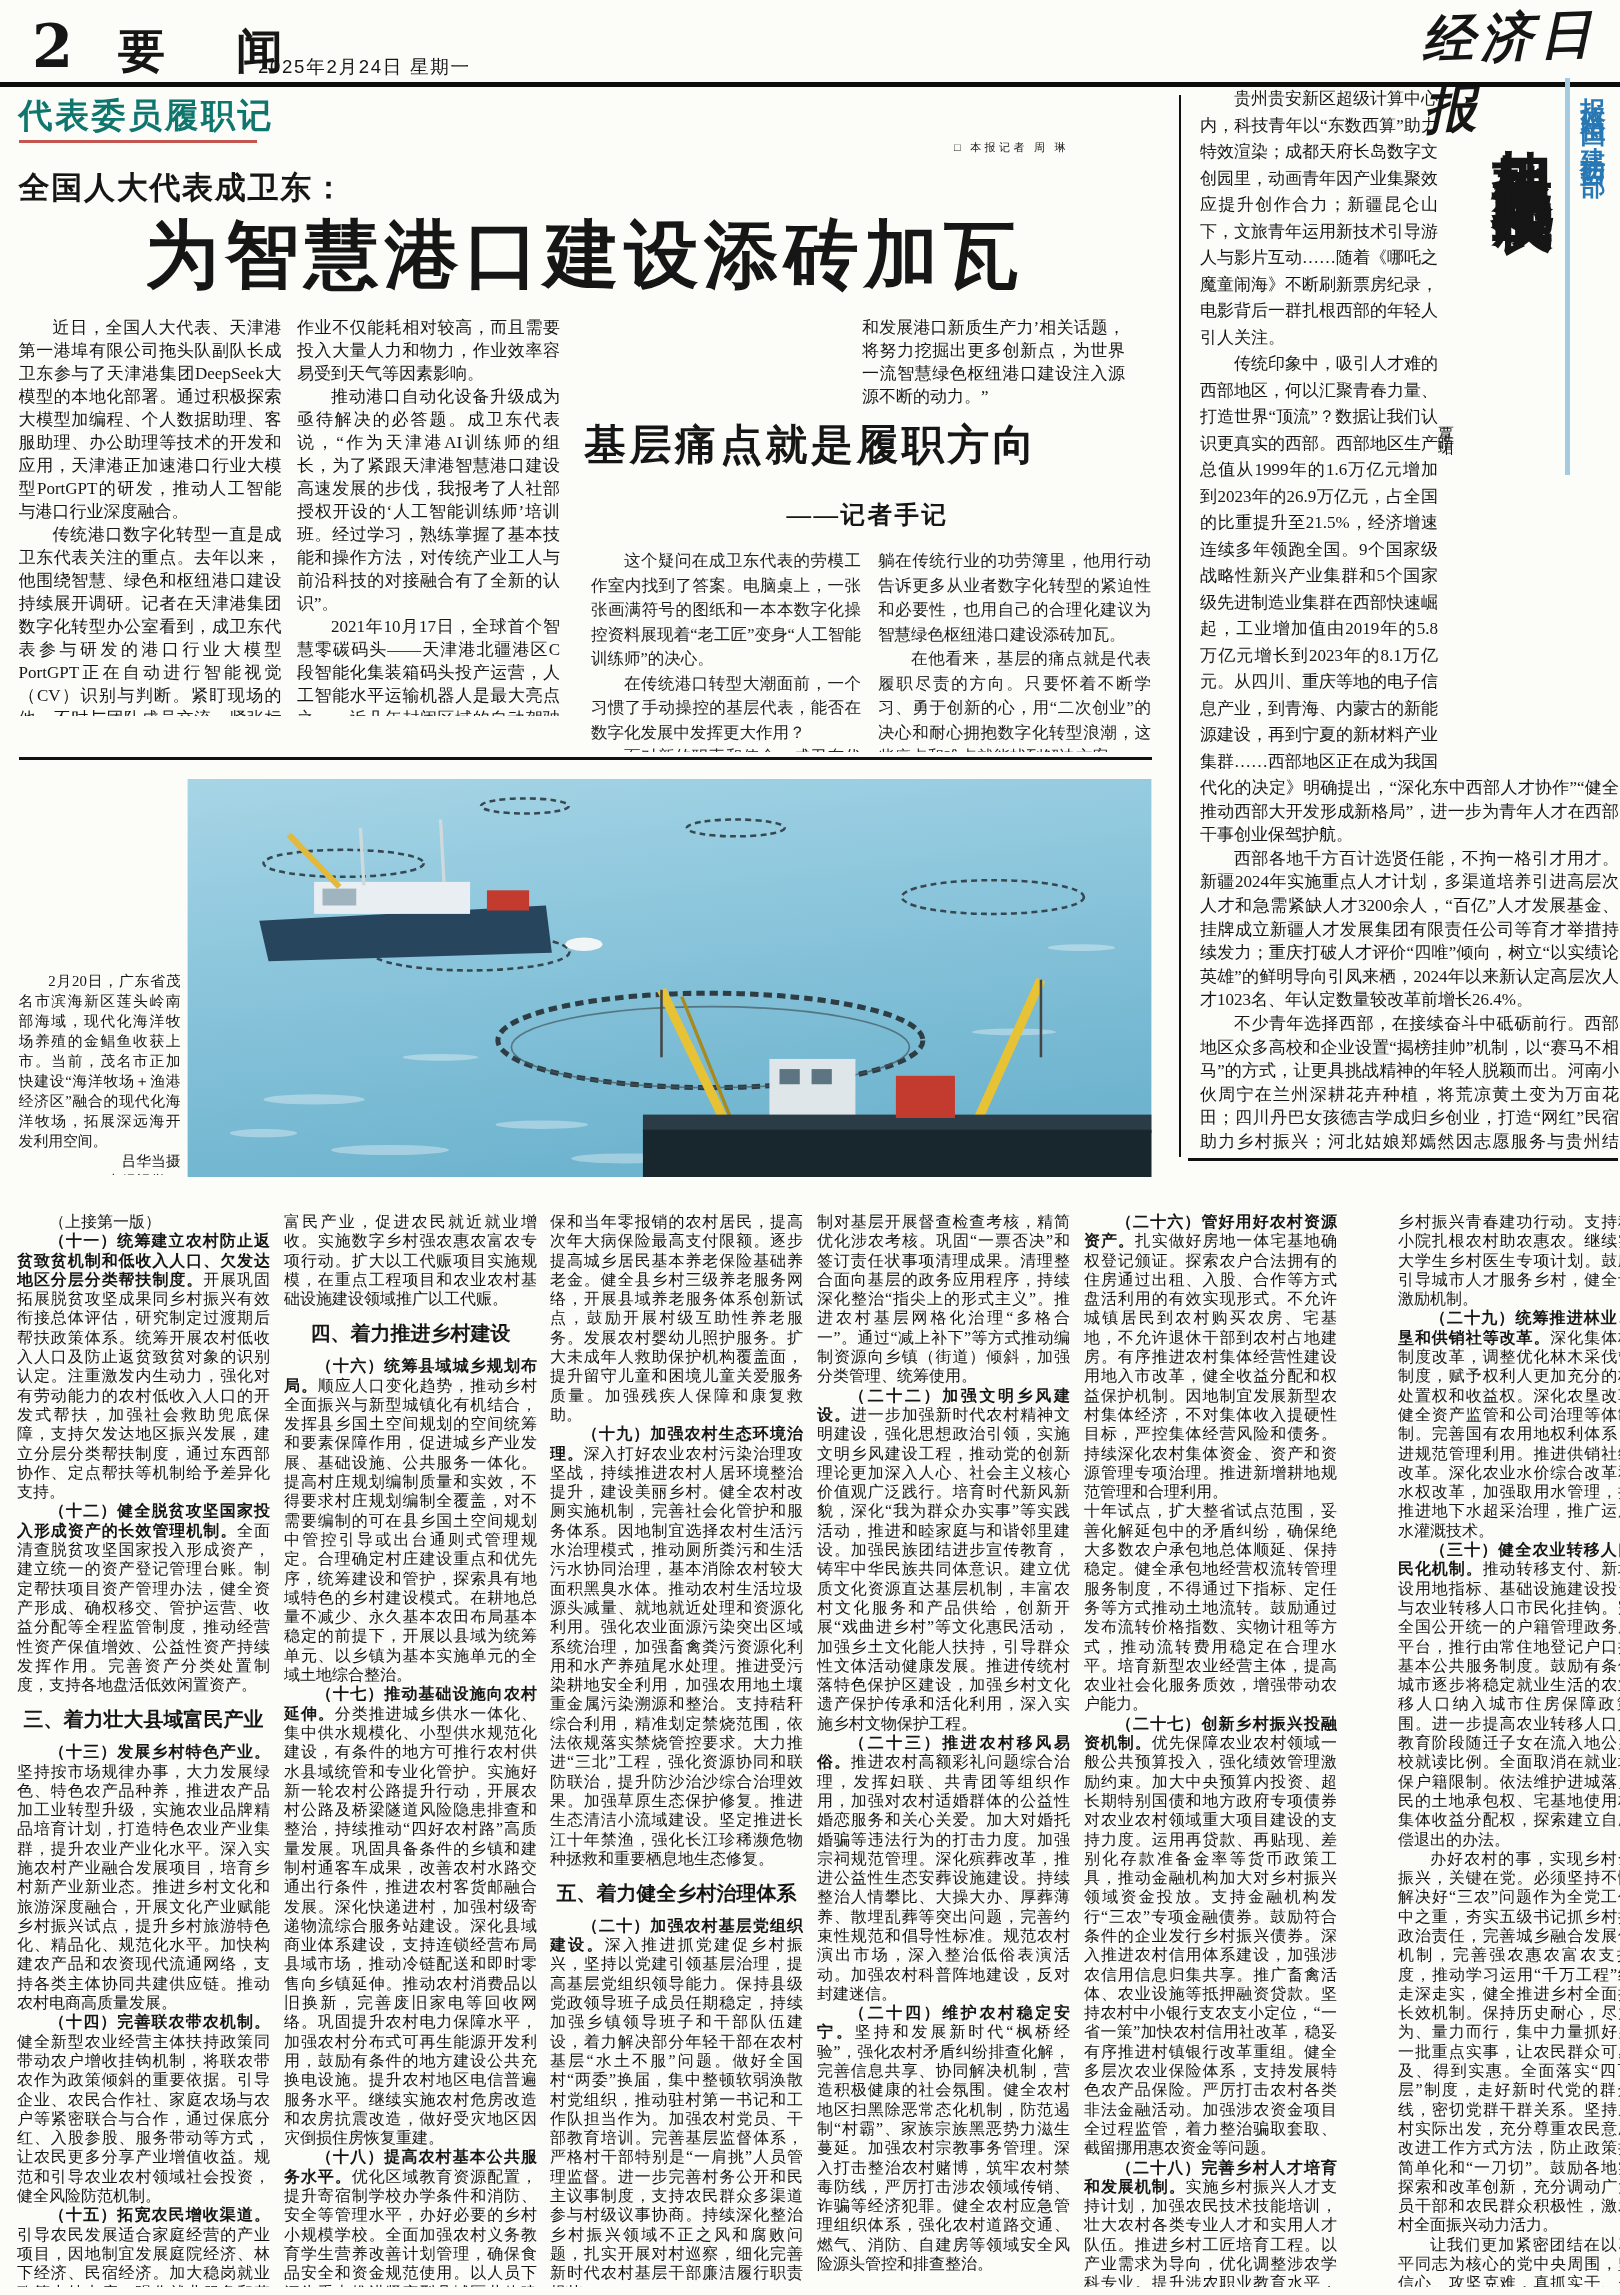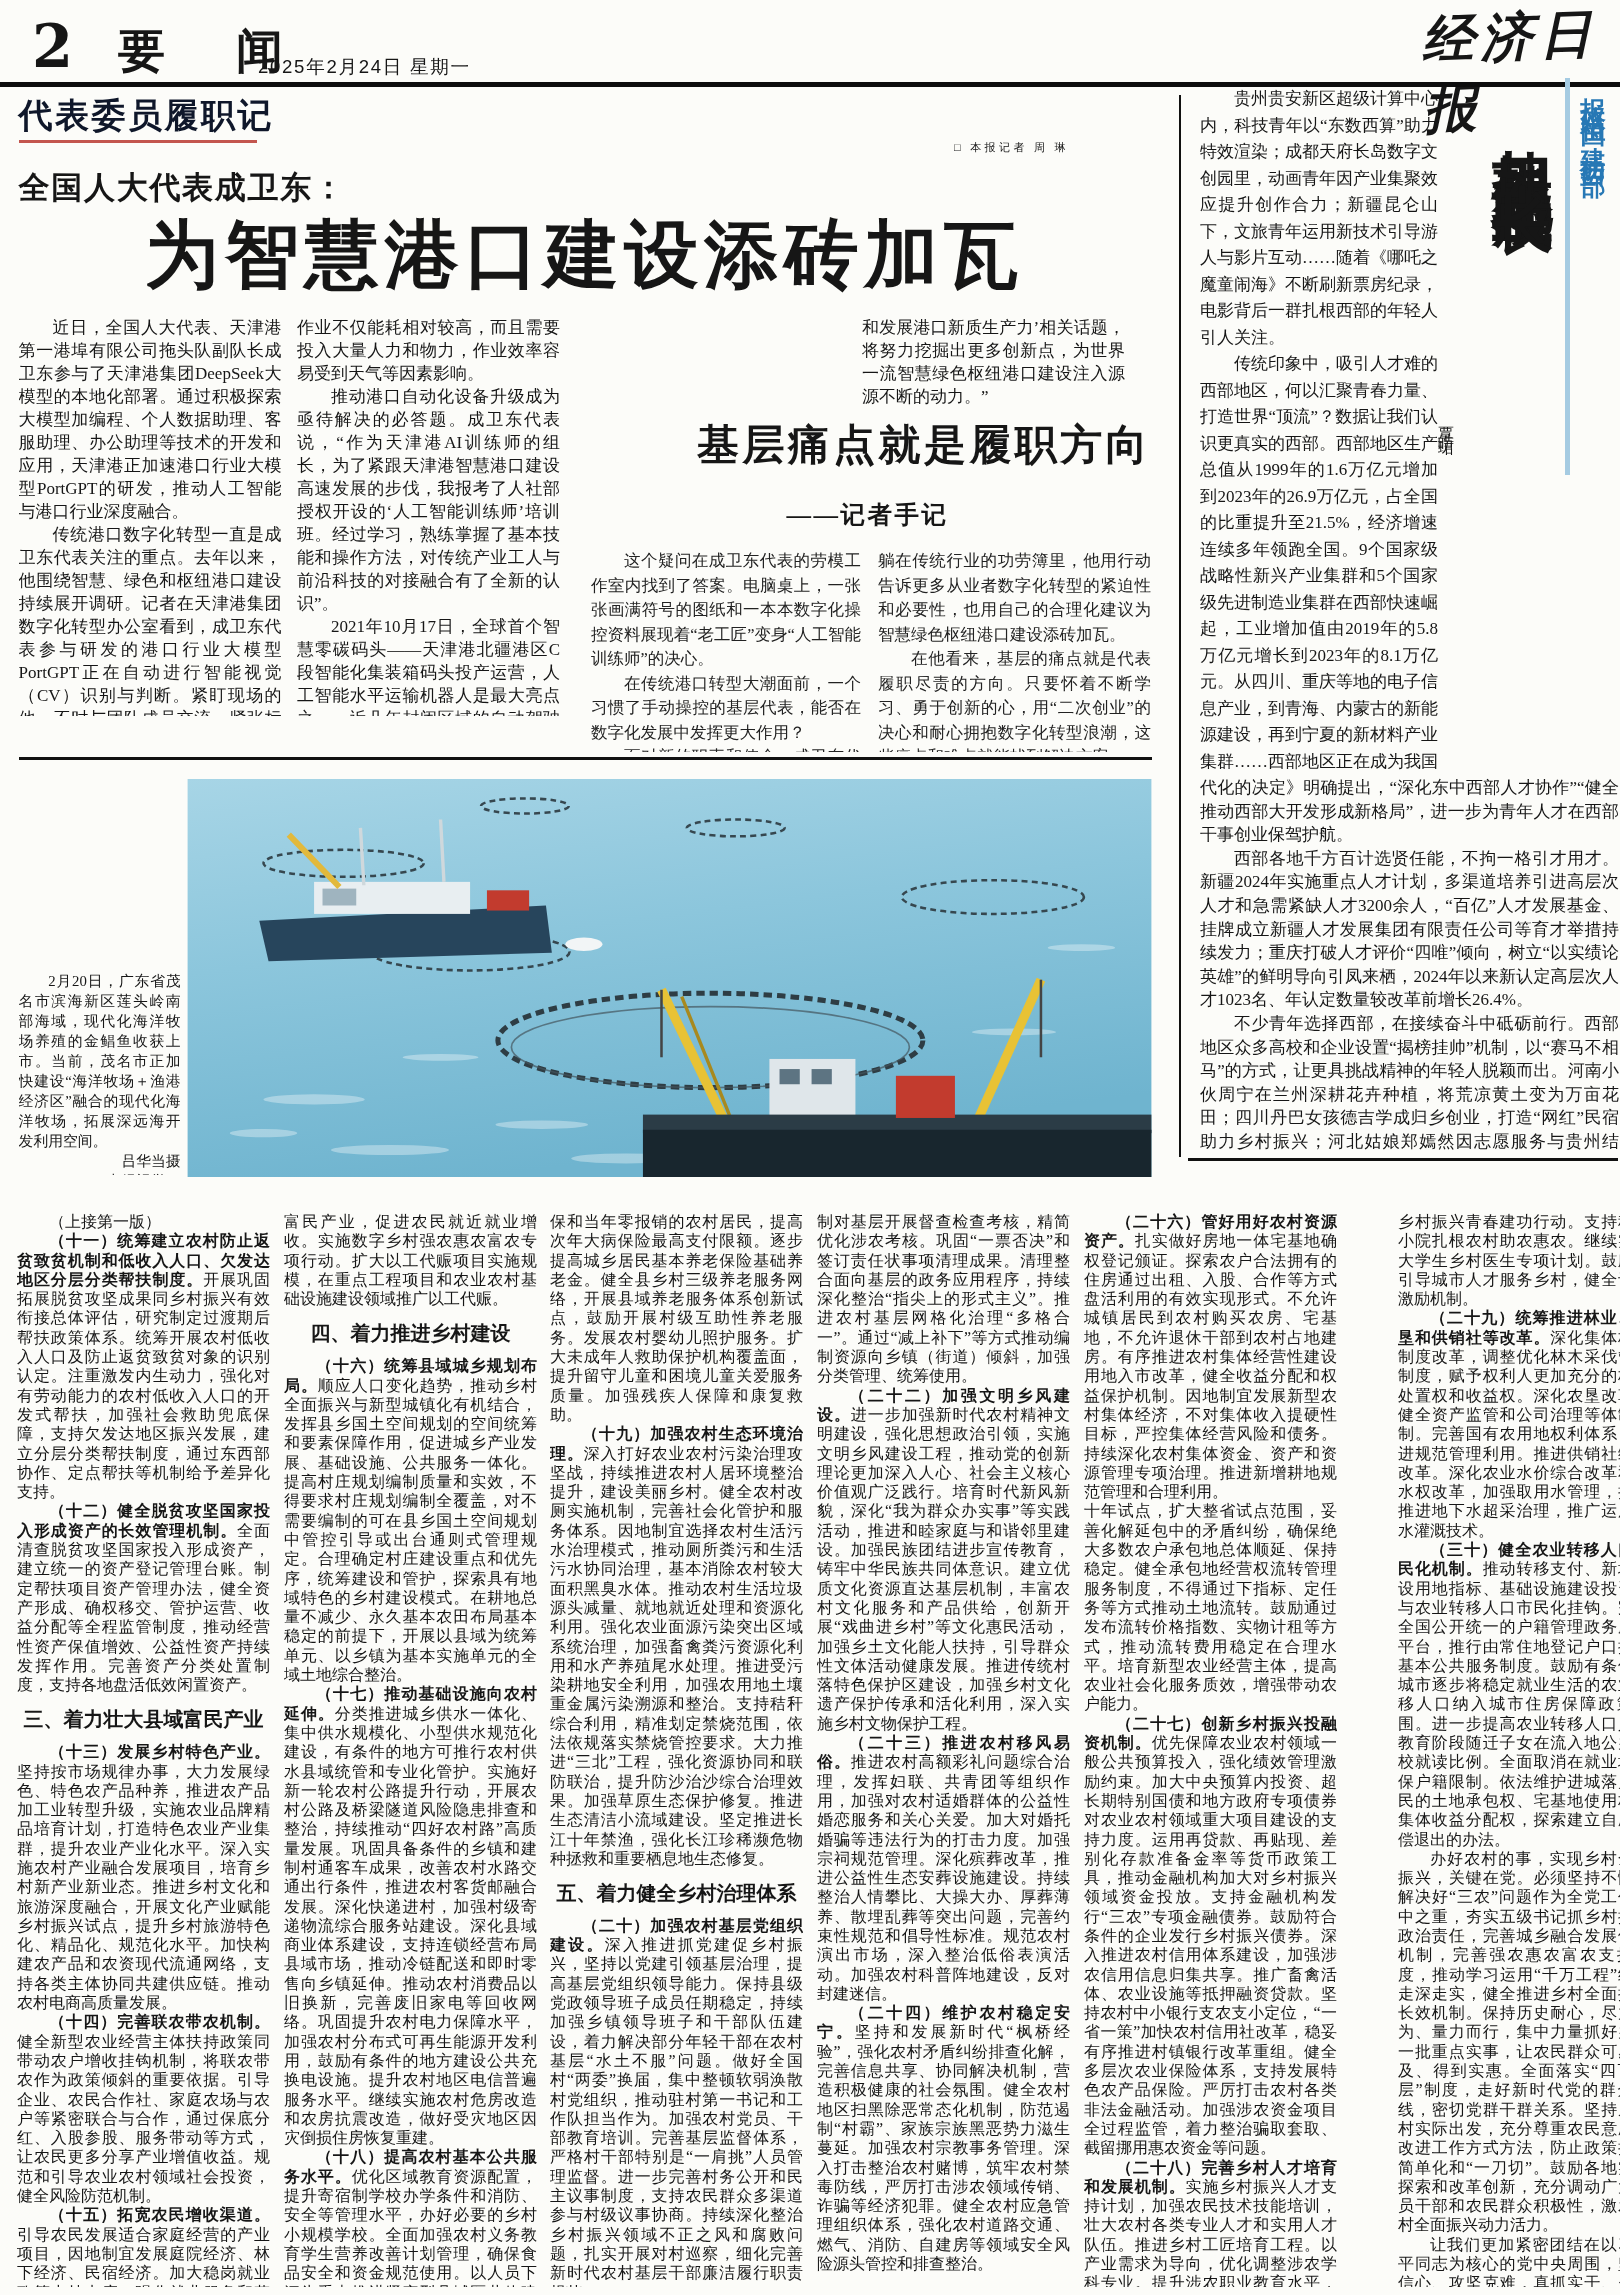--- a/index.html
+++ b/index.html
@@ -7,36 +7,36 @@
         font-family:"Liberation Serif","DejaVu Serif",serif;color:#161616;}
   .abs{position:absolute;}
   
   .pageno{left:32px;top:11.8px;font-family:"DejaVu Serif",serif;font-size:59px;font-weight:bold;}
   .secname{left:118px;top:20px;font-family:"Liberation Sans",sans-serif;font-size:47px;font-weight:900;letter-spacing:29px;}
   .dateline{left:258px;top:54px;font-size:18.6px;letter-spacing:1.7px;font-family:"Liberation Sans",sans-serif;}
   .masthead{left:1423px;top:1.7px;font-size:52px;font-weight:bold;font-style:italic;
             font-family:"DejaVu Serif",serif;transform:rotate(-2deg);letter-spacing:6.8px;}
   .toprule{left:0;top:82px;width:1620px;height:5px;background:#0d0d0d;}
   
-  .redtag{left:18.6px;top:93px;font-family:Liberation Serif, serif;font-size:34px;font-weight:bold;color:#0f172a;letter-spacing:2.5px;}
+  .redtag{left:18.6px;top:93px;font-family:Liberation Serif, serif;font-size:34px;font-weight:bold;color:#0f766e;letter-spacing:2.5px;}
   .redtag-line{left:18.6px;top:140px;width:238px;height:2.5px;background:#c3564f;}
   .kicker{left:18.6px;top:167px;font-size:31px;font-weight:bold;letter-spacing:1.7px;}
   .byline{left:954px;top:140px;font-size:11px;letter-spacing:3.4px;}
   .headline{left:17px;top:206px;width:1135px;text-align:center;font-family:"Liberation Sans",sans-serif;
             font-size:74px;font-weight:900;letter-spacing:5.9px;white-space:nowrap;}
   .artcol{overflow:hidden;font-size:17px;line-height:23px;text-align:justify;}
   .c1{left:18.6px;top:316px;width:263px;height:400px;}
   .c2{left:297px;top:316px;width:263px;height:400px;}
   .c3{left:584px;top:316px;width:263px;height:98px;}
   .c4{left:862px;top:316px;width:263px;height:98px;}
   .para{margin:0;text-indent:2em;}
   .cont{text-indent:0;}
   .tar{text-align:right;text-indent:0;}
   
-  .nb-title{left:584px;top:417px;width:567px;text-align:right;font-family:"Liberation Sans",sans-serif;
+  .nb-title{left:584px;top:417px;width:567px;text-align:left;font-family:"Liberation Sans",sans-serif;
             font-size:42px;font-weight:900;letter-spacing:3.4px;white-space:nowrap;}
   .nb-sub{left:584px;top:498px;width:567px;text-align:center;font-size:24.5px;font-weight:bold;letter-spacing:2.5px;}
   .nbcol{overflow:hidden;font-size:16.5px;line-height:24.5px;text-align:justify;color:#222;}
   .nba{left:591px;top:549px;width:270px;height:203px;}
   .nbb{left:878px;top:549px;width:273px;height:203px;}
   .leadrule{left:18.6px;top:757px;width:1133px;height:2.5px;background:#111;}
   
   .photo{left:187px;top:779px;width:965px;height:398px;}
   .caption{left:18.6px;top:971px;width:162px;height:204px;overflow:hidden;font-size:14.8px;line-height:20px;text-align:justify;}
   

